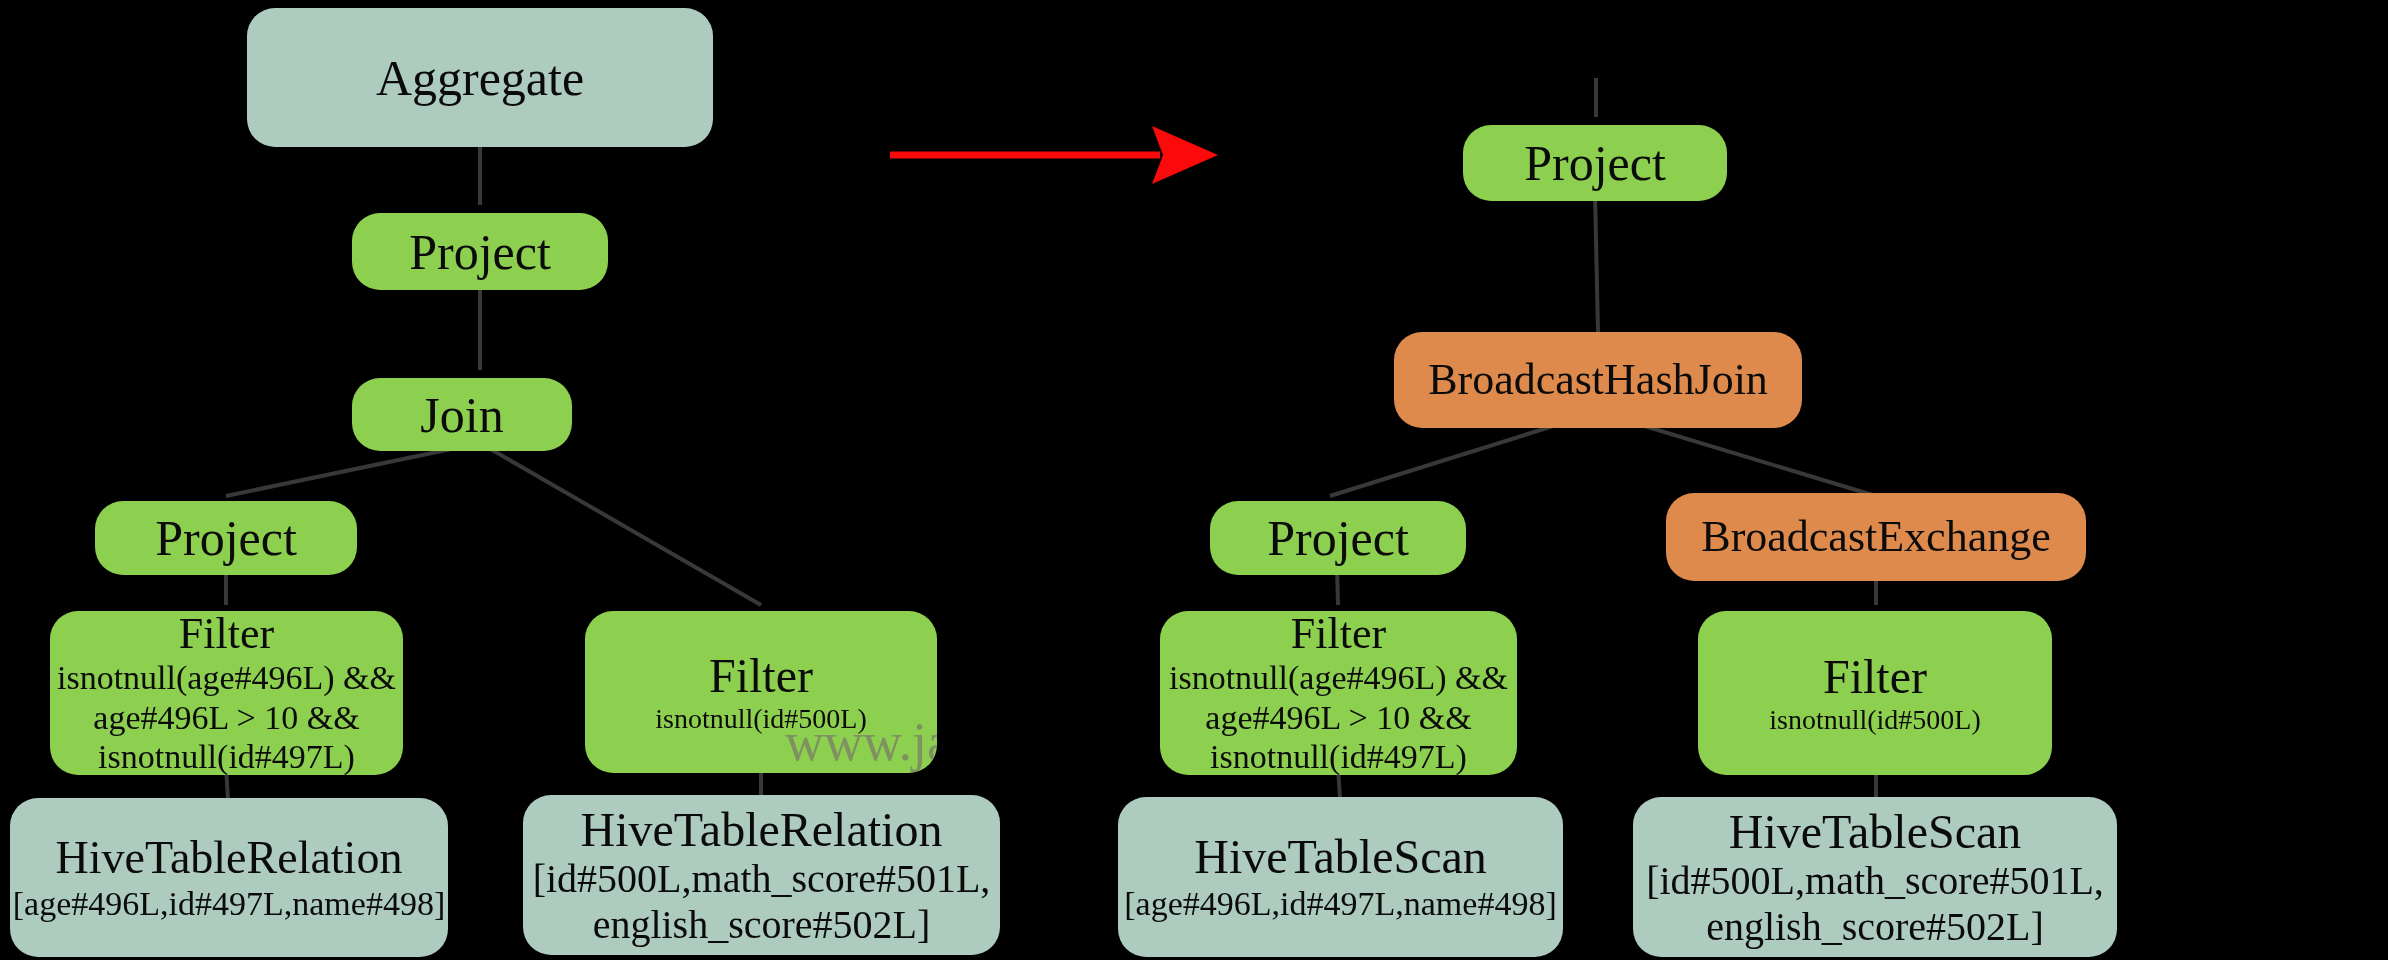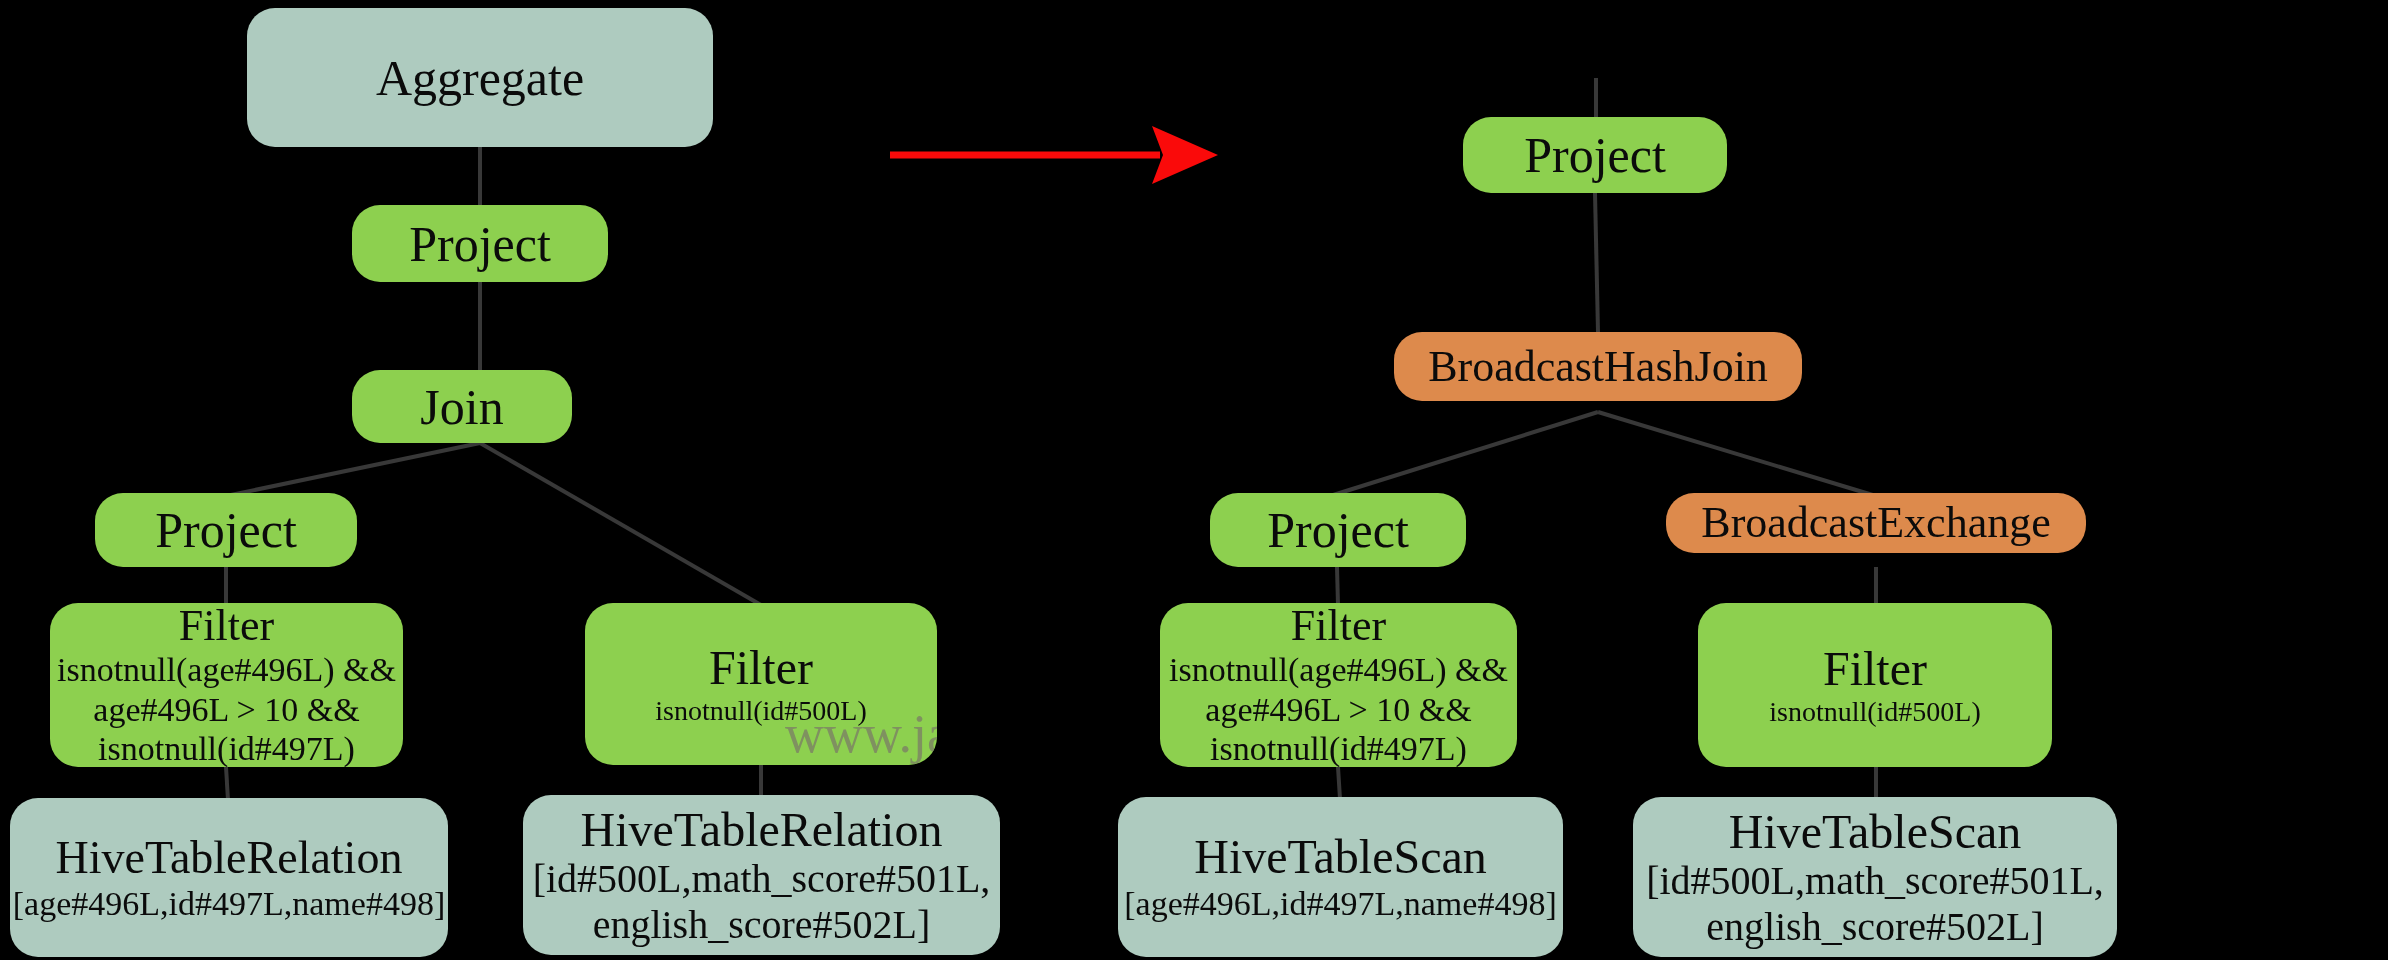--- a/index.html
+++ b/index.html
@@ -14,21 +14,21 @@
   .edge{stroke:var(--edge,#383838);stroke-width:4;fill:none;}
   .arrow-line{stroke:var(--arrow,#fa0a0a);stroke-width:7;}
   .arrow-head{fill:var(--arrow,#fa0a0a);}
   .node{
     position:absolute;
     border-radius:28px;
     display:flex;flex-direction:column;align-items:center;justify-content:center;
     text-align:center;color:var(--text,#0b0b0b);
     overflow:hidden;
   }
-  .green{background:var(--node-green,#8dd04f);}
+  .green{background:var(--node-green,#8dd04f);margin-top:8px;}
   .teal{background:var(--node-teal,#aecbbf);justify-content:center;}
   .orange{background:var(--node-orange,#dd8a4c);}
   .t50{font-size:50px;line-height:1.12;}
   .t48{font-size:48px;line-height:1.12;}
   .t46{font-size:46px;line-height:1.12;}
   .t44{font-size:44px;line-height:1.12;}
   .s38{font-size:28px;line-height:1.12;}
   .s36{font-size:40px;line-height:1.14;}
   .s34{font-size:34px;line-height:1.16;}
   .annotation{
@@ -110,30 +110,30 @@
     <div class="t48">HiveTableRelation</div>
     <div class="s36">[id#500L,math_score#501L,</div>
     <div class="s36">english_score#502L]</div>
   </div>
 
 
   <div class="node green" style="left:1463px;top:117px;width:264px;height:76px">
     <div class="t50">Project</div>
   </div>
 
-  <div class="node orange" style="left:1394px;top:332px;width:408px;height:69px">
+  <div class="node orange" style="left:1394px;top:332px;width:408px;height:96px">
     <div class="t44">BroadcastHashJoin</div>
   </div>
 
 
   <div class="node green" style="left:1210px;top:493px;width:256px;height:74px">
     <div class="t50">Project</div>
   </div>
 
-  <div class="node orange" style="left:1666px;top:493px;width:420px;height:60px">
+  <div class="node orange" style="left:1666px;top:493px;width:420px;height:88px">
     <div class="t44">BroadcastExchange</div>
   </div>
 
   <div class="node green" style="left:1160px;top:603px;width:357px;height:164px">
     <div class="t44">Filter</div>
     <div class="s34">isnotnull(age#496L) &amp;&amp;</div>
     <div class="s34">age#496L &gt; 10 &amp;&amp;</div>
     <div class="s34">isnotnull(id#497L)</div>
   </div>
 

